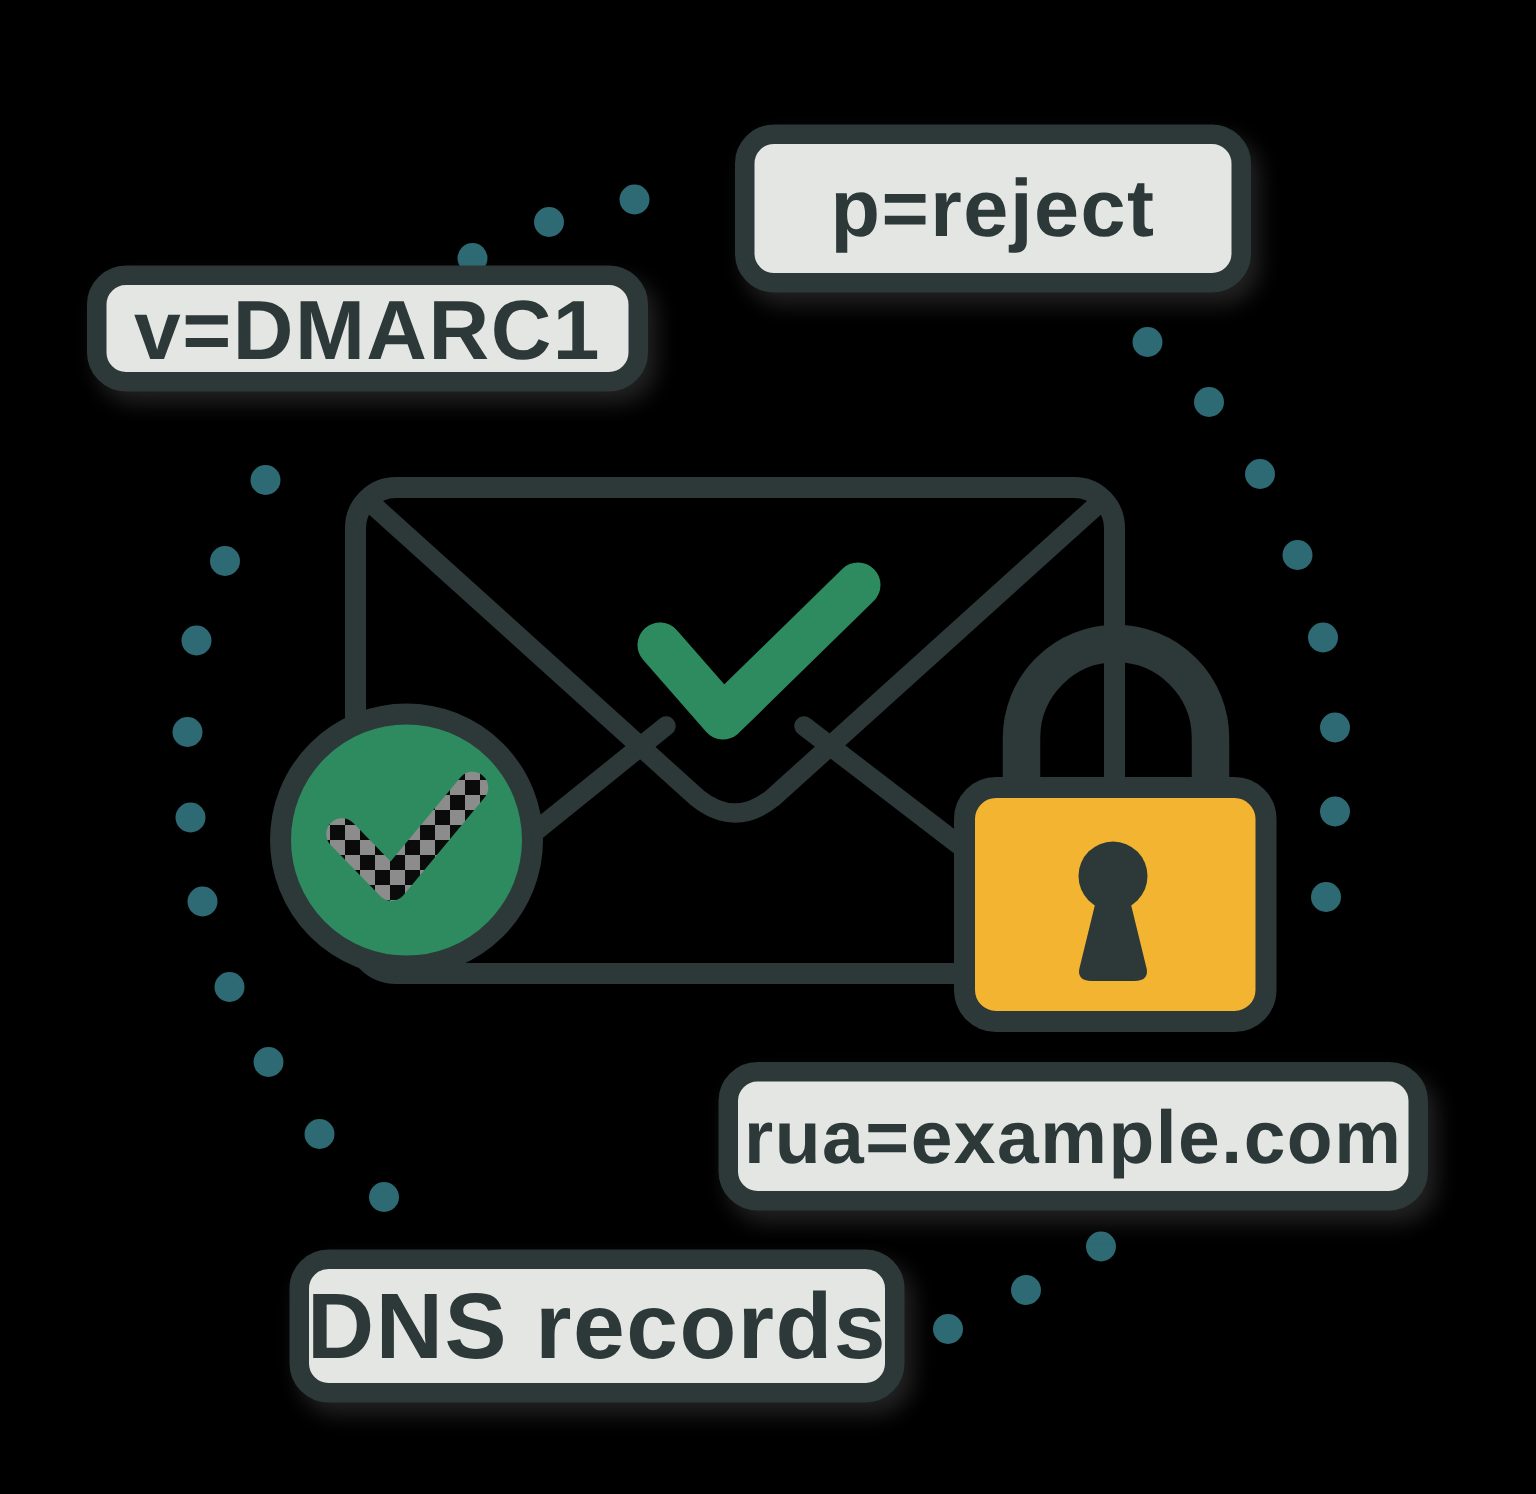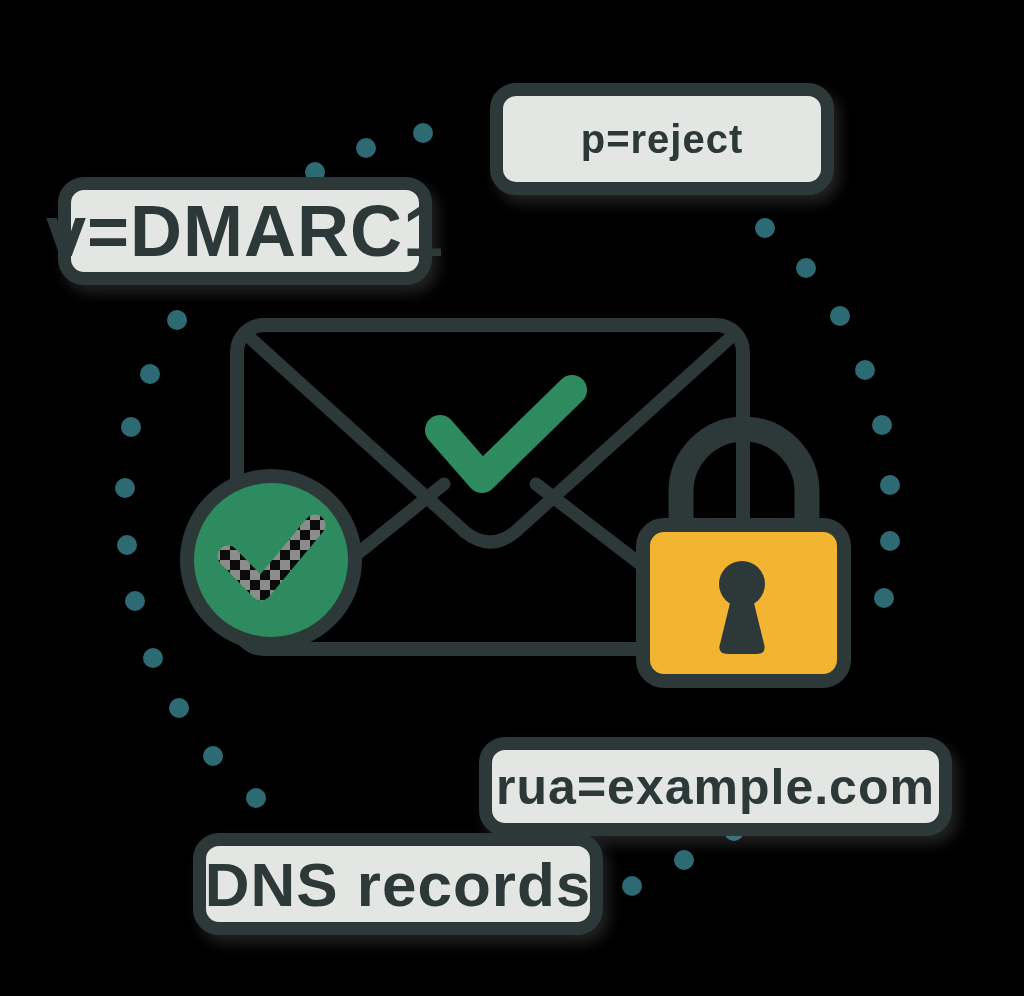--- a/index.html
+++ b/index.html
@@ -41,23 +41,23 @@
     border-radius:26px;
     display:flex;
     align-items:center;
     justify-content:center;
     color:var(--label-text);
     font-weight:700;
     letter-spacing:1px;
     box-shadow:6px 8px 14px rgba(150,155,150,0.22);
     white-space:nowrap;
   }
-  .tag-dmarc  {left:58px;  top:177px; width:374px; height:108px; font-size:72px;}
-  .tag-policy {left:490px; top:83px;  width:344px; height:112px; font-size:40px;}
-  .tag-rua    {left:479px; top:737px; width:473px; height:99px;  font-size:50px;}
+  .tag-dmarc  {left:58px;  top:177px; width:374px; height:84px; font-size:56px;}
+  .tag-policy {left:490px; top:83px;  width:344px; height:112px; font-size:54px;}
+  .tag-rua    {left:479px; top:708px; width:473px; height:99px;  font-size:50px;}
   .tag-dns    {left:193px; top:833px; width:410px; height:102px; font-size:62px;}
 </style>
 </head>
 <body>
 
 <div class="canvas" aria-label="DMARC email authentication illustration: verified envelope with padlock, DNS record tags">
 
   <svg class="illustration" viewBox="0 0 1024 996" aria-hidden="true">
     <defs>
       <pattern id="checker" width="20" height="20" patternUnits="userSpaceOnUse">

